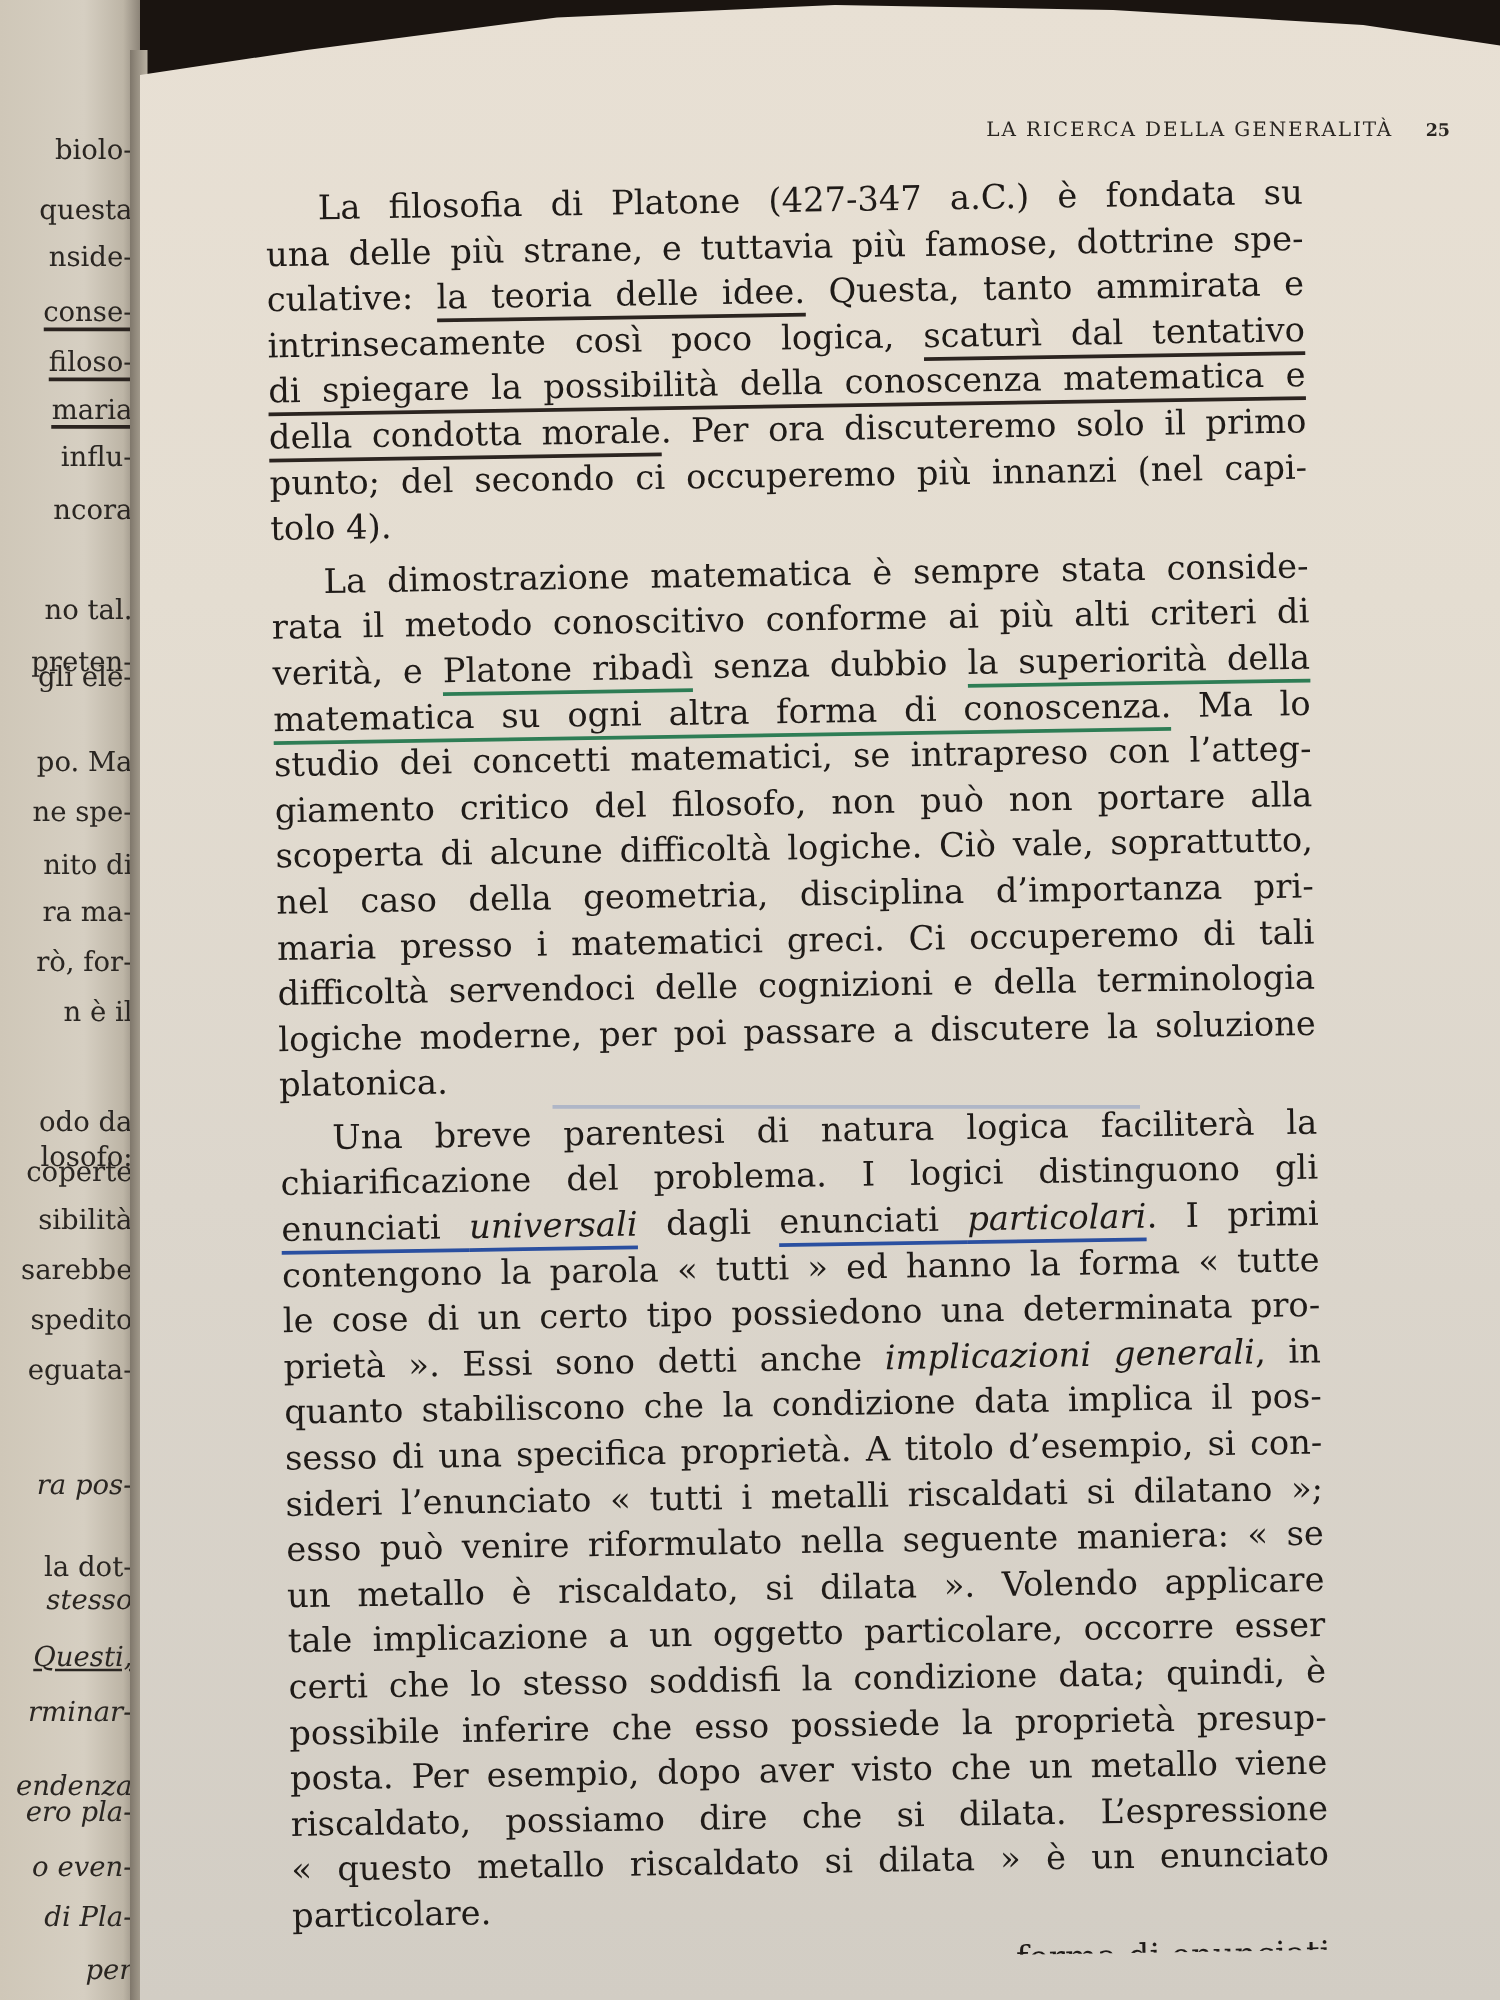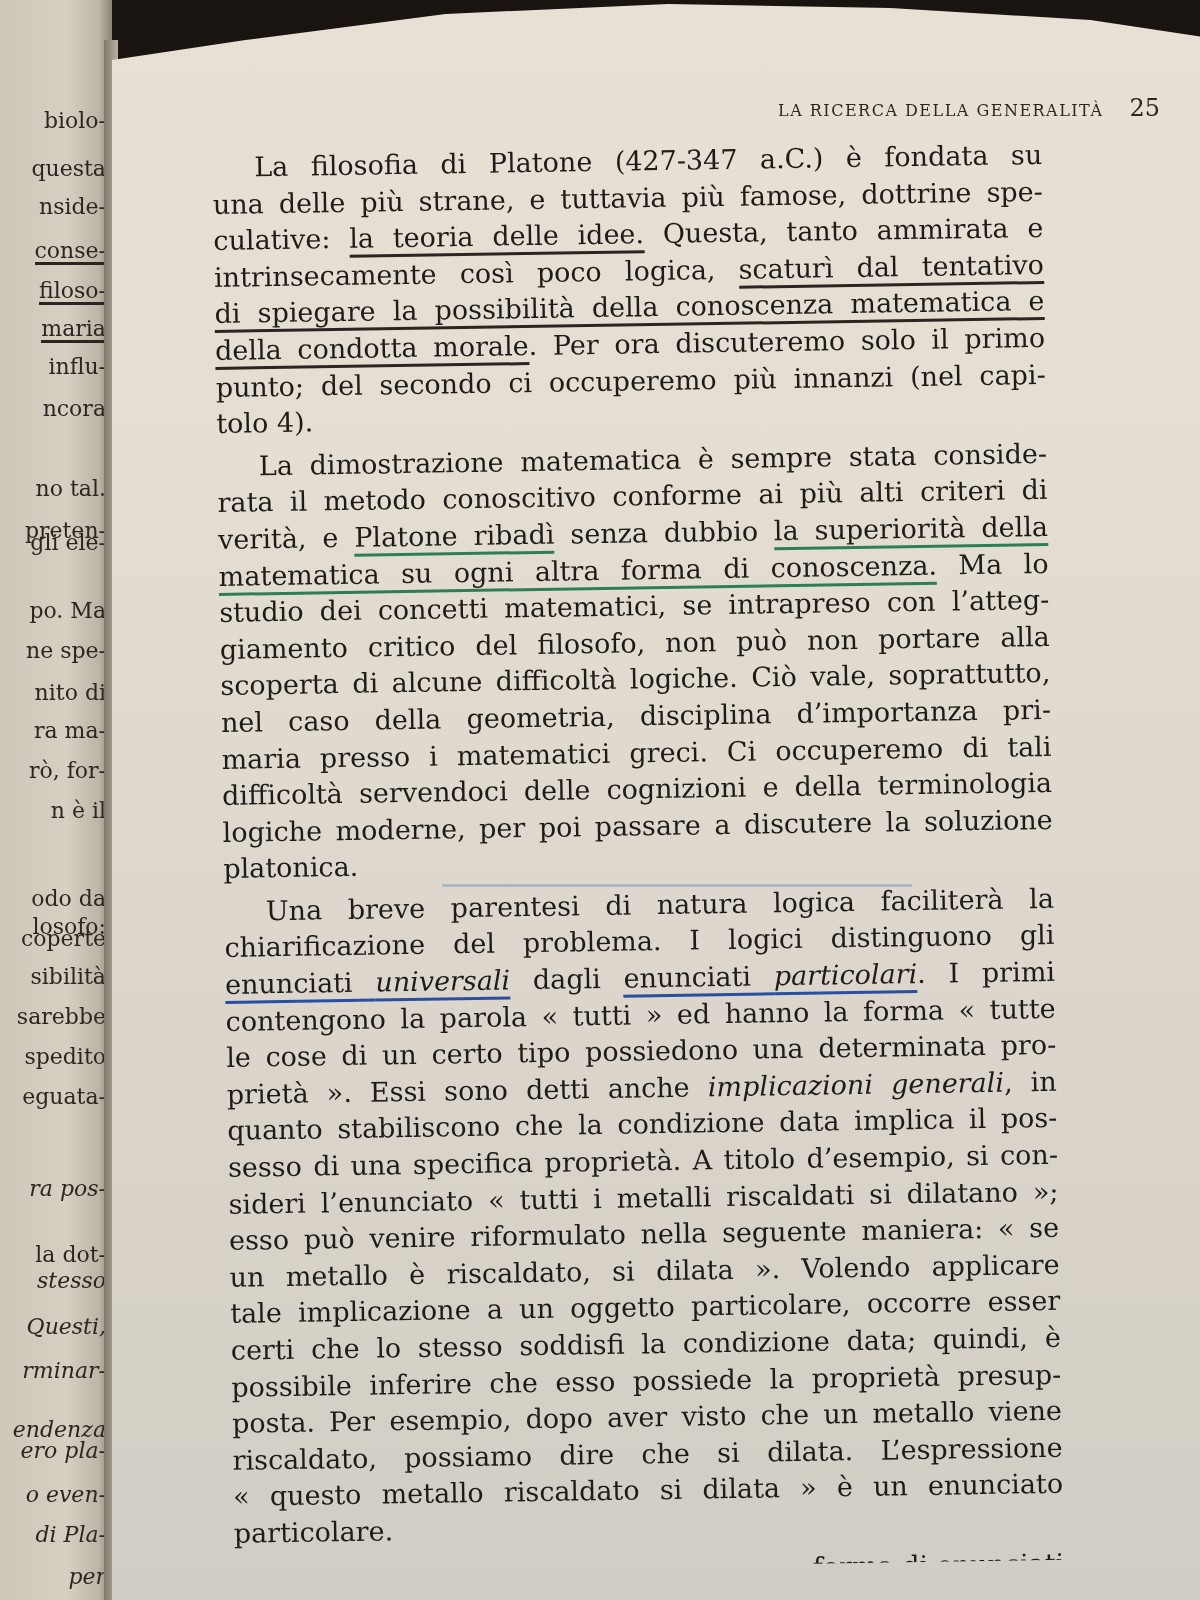--- a/index.html
+++ b/index.html
@@ -27,21 +27,21 @@
     position: absolute; left: 112px; top: 0; width: 1112px; height: 1600px;
     background: linear-gradient(180deg, #e8e0d4 0%, #e4ddd1 30%, #dcd6cc 60%, #d2cdc4 100%);
     clip-path: polygon(0 60px, 12% 40px, 30% 14px, 50% 4px, 70% 8px, 88% 20px, 100% 40px, 100% 100%, 0 100%);
   }
   .running-head {
     position: absolute; left: 548px; top: 94px; width: 500px;
     display: flex; justify-content: flex-end; align-items: baseline; gap: 26px;
     color: #2a2622;
   }
   .running-title { font-size: 16px; letter-spacing: 1.5px; font-variant: small-caps; }
-  .page-number { font-size: 24px; }
+  .page-number { font-size: 14px; font-weight: bold; }
   .body-text {
     position: absolute; left: 100px; top: 150px; width: 830px;
     color: #1f1b18; font-size: 27px; line-height: 36.6px;
     transform: rotate(-0.9deg); transform-origin: 0 0;
   }
   .line { display: block; white-space: nowrap; text-align: justify; text-align-last: justify; height: 36.6px; }
   .line.last { text-align-last: left; }
   .indent { padding-left: 42px; }
   .para-gap { height: 6px; display: block; }
   .u-dark  { border-bottom: 3px solid #2b2420; padding-bottom: 1px; }
@@ -77,21 +77,21 @@
     <span class="frag" style="top: 892px; margin-top: 24px;">losofo:</span>
     <span class="frag" style="top: 888px;">odo da</span>
     <span class="frag" style="top: 928px;">coperte</span>
     <span class="frag" style="top: 966px;">sibilità</span>
     <span class="frag" style="top: 1006px; text-align: right;">sarebbe</span>
     <span class="frag" style="top: 1046px;">spedito</span>
     <span class="frag" style="top: 1086px;">eguata-</span>
     <span class="frag" style="top: 1244px;">la dot-</span>
     <span class="frag it" style="top: 1178px;">ra pos-</span>
     <span class="frag it" style="top: 1270px;">stesso</span>
-    <span class="frag it" style="top: 1316px;">Questi,</span>
+    <span class="frag it" style="top: 1316px; text-decoration: underline;">Questi,</span>
     <span class="frag it" style="top: 1360px;">rminar-</span>
     <span class="frag it" style="top: 1400px; margin-top: 19px;">endenza</span>
     <span class="frag it" style="top: 1440px;">ero pla-</span>
     <span class="frag it" style="top: 1484px;">o even-</span>
     <span class="frag it" style="top: 1524px;">di Pla-</span>
     <span class="frag it" style="top: 1566px;">per</span>
   </div>
 <div class="gutter"></div>
 
 <div class="right-page">

